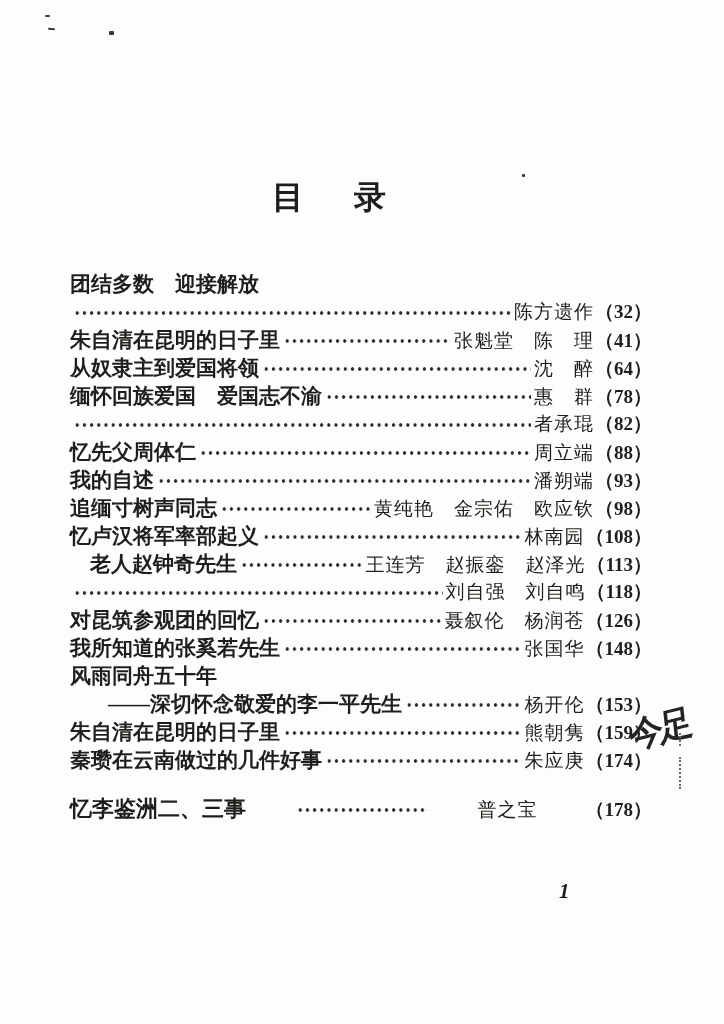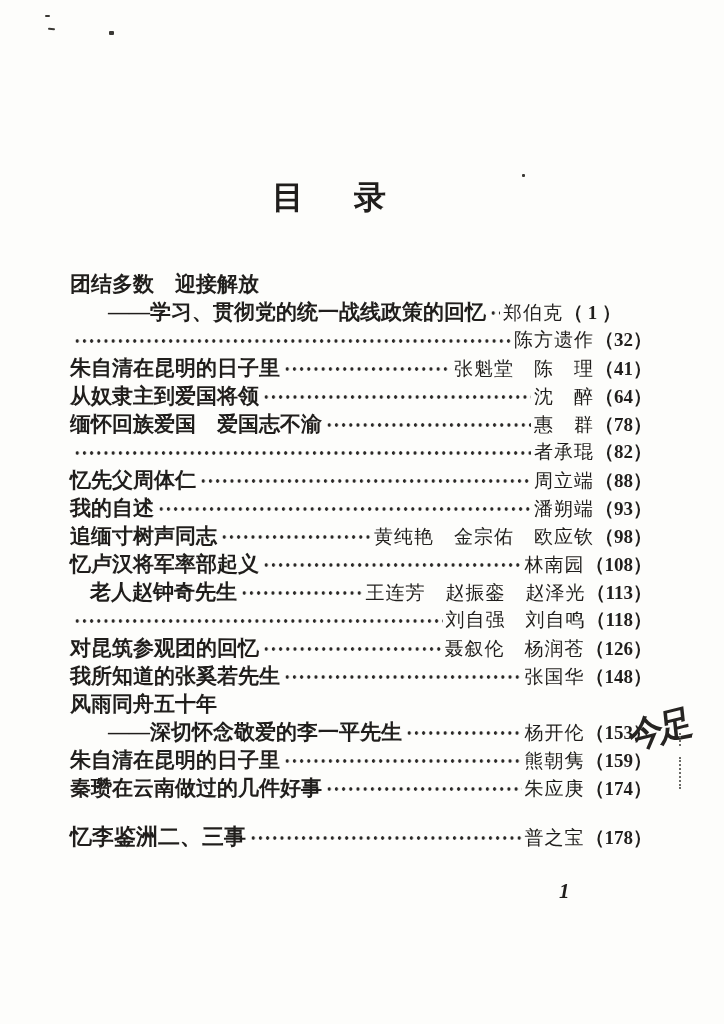--- a/index.html
+++ b/index.html
@@ -20,21 +20,21 @@
   .toc {
     position:absolute; top:262px; left:62px; right:64px;
     margin:8px; padding:0; list-style:none;
   }
   .row {
     display:flex; align-items:baseline;
     height:28px; line-height:28px;
     font-size:21px; font-weight:600;
     white-space:nowrap;
   }
-  .row.bold { font-size:22px; font-weight:700; }
+  .row.bold { font-size:22px; font-weight:700;gap:47px; }
   .entry-title { flex:0 0 auto; }
   .leader {
     flex:1 1 auto; min-width:10px;
     align-self:center; height:8px;
     margin:2px 3px 0 4px;
     background-image:radial-gradient(circle at 3.2px 4px, #2a2826 1.45px, rgba(0,0,0,0) 1.95px);
     background-size:7.2px 8px;
     background-repeat:repeat-x;
     background-position:left center;
   }
@@ -67,26 +67,20 @@
   <span class="speck s1"></span>
   <span class="speck s2"></span>
   <span class="speck s3"></span>
   <span class="speck s4"></span>
 
   <h1 class="title">目　录</h1>
 
   <ol class="toc" id="toc-list">
       <li class="row">
         <span class="entry-title">团结多数　迎接解放</span>
-      </li>
-      <li class="row" style="padding-left: 38px; max-width: 475px;">
-        <span class="entry-title">——学习、贯彻党的统一战线政策的回忆</span>
-        <span class="leader"></span>
-        <span class="entry-authors">郑伯克</span>
-        <span class="entry-page">（ 1 ）</span>
       </li>
       <li class="row">
         <span class="leader"></span>
         <span class="entry-authors">陈方遗作</span>
         <span class="entry-page">（32）</span>
       </li>
       <li class="row">
         <span class="entry-title">朱自清在昆明的日子里</span>
         <span class="leader"></span>
         <span class="entry-authors">张魁堂　陈　理</span>

